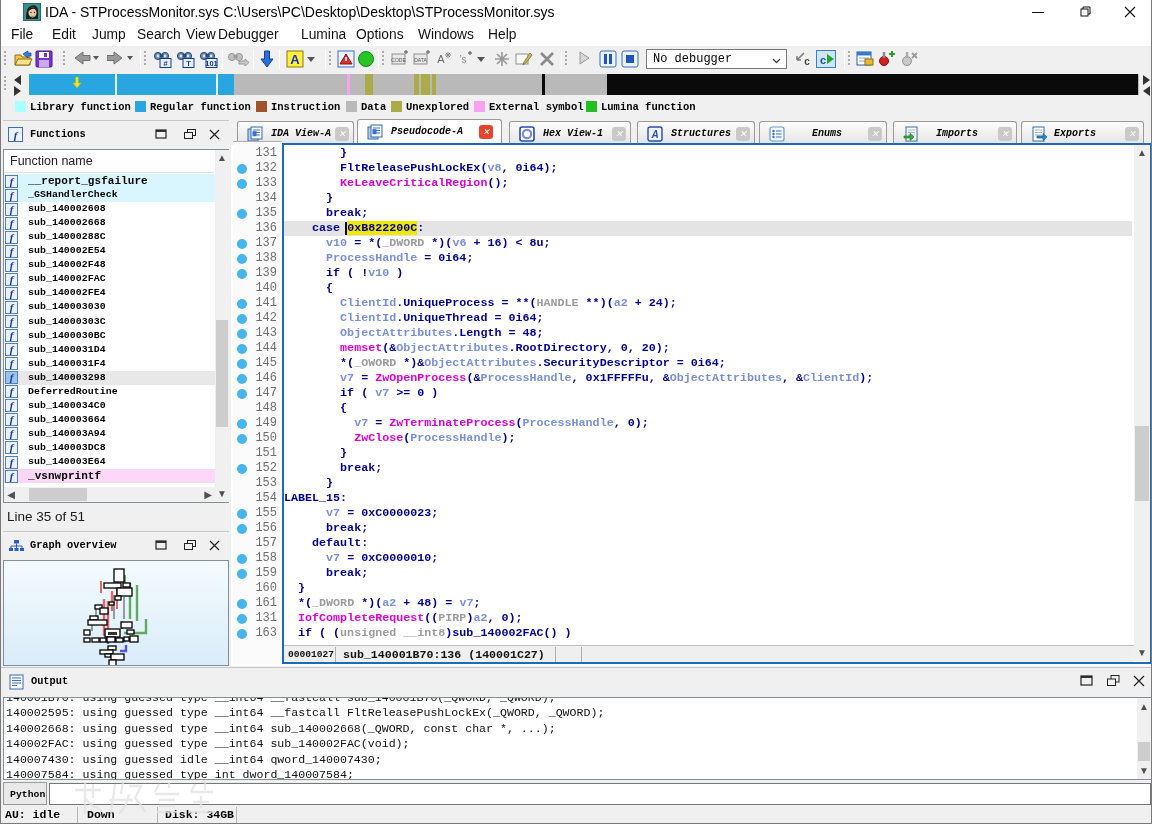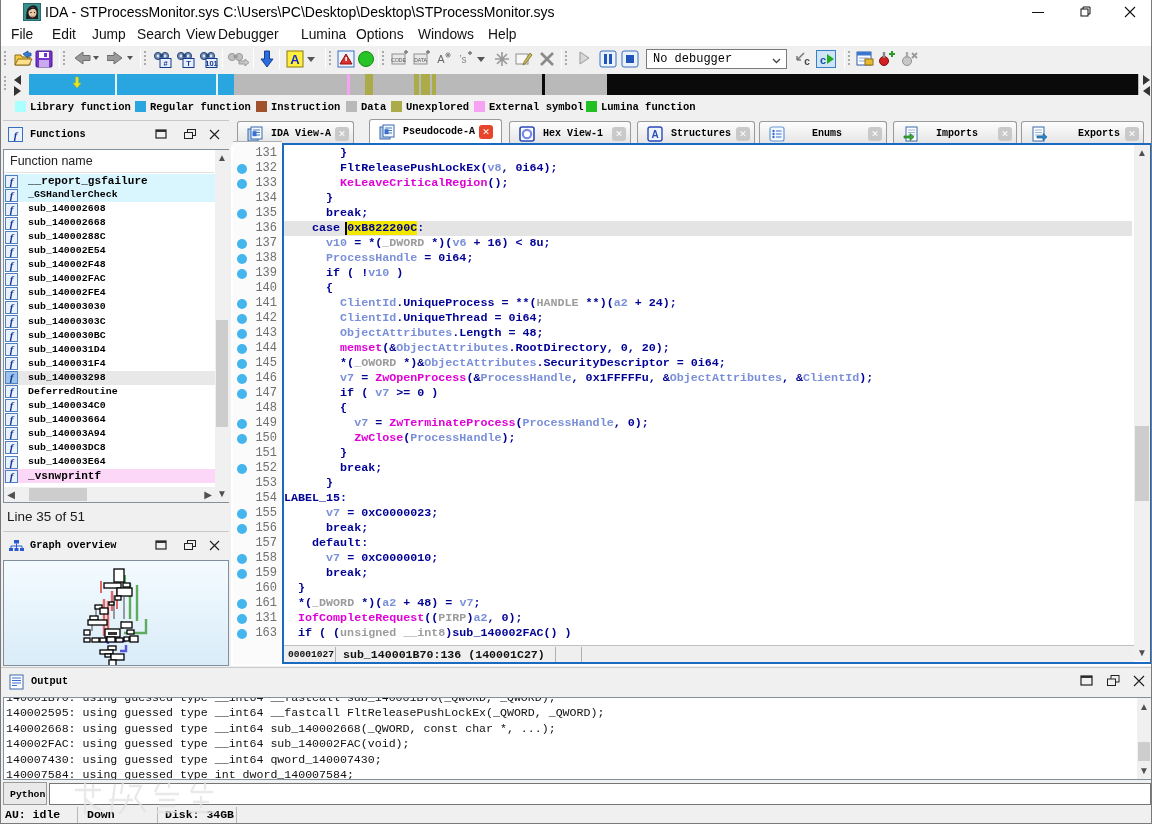--- a/index.html
+++ b/index.html
@@ -44,21 +44,21 @@
 .frow { position:absolute; left:1px; width:211px; height:14px; }
 .ficon { position:absolute; left:1px; top:0.5px; width:13px; height:13px; border:1px solid #5080c0;
   font-family:"Liberation Serif",serif; font-style:italic; font-weight:bold; font-size:11px; color:#1a3a9a;
   text-align:center; line-height:11px; }
 .fname { position:absolute; left:24px; top:1px; font-family:"Liberation Mono",monospace; font-size:9.9px; font-weight:bold; color:#000; white-space:pre; letter-spacing:0.05px; }
 
 .sb { position:absolute; background:#f0f0f0; }
 .sbthumb { position:absolute; background:#cdcdcd; }
 .sbarr { position:absolute; color:#505050; font-size:10px; line-height:10px; text-align:center; }
 
-#codepane { position:absolute; left:230px; top:118px; width:922px; height:548px; background:#fff; }
+#codepane { position:absolute; left:230px; top:118px; width:922px; height:548px; background:#fff;font-style:italic; }
 #tabbar { position:absolute; left:0; top:0; width:922px; height:27px; background:#f0f0f0; }
 .tab { position:absolute; top:3px; height:24px; background:linear-gradient(#fdfdfd,#e3e3e3); border:1px solid #9a9a9a;
   border-bottom:none; border-radius:3px 3px 0 0; }
 .tab.act { background:#fff; top:1px; height:26px; z-index:2; }
 .tabico { position:absolute; left:9px; top:4px; }
 .tabtx { position:absolute; left:33px; top:6px; font-family:"Liberation Mono",monospace; font-size:10px; font-weight:bold; color:#000; white-space:nowrap; }
 .tclose { position:absolute; right:4px; top:5px; width:14px; height:14px; border-radius:3px; color:#fff;
   font-size:9px; text-align:center; line-height:14px; }
 #gutter { position:absolute; left:2px; top:23px; width:49px; height:523px; background:#fbfbfb; border-top:1px solid #b0b0b0; }
 #codearea { position:absolute; left:53px; top:27px; width:850px; height:499px; background:#fff; }
@@ -510,21 +510,21 @@
       <div class="tab" style="left:6px;width:117px">
         <span class="tabico"><svg width="17" height="16" viewBox="0 0 17 16">
             <rect x="1" y="3" width="10" height="12" fill="#b8d0ea" stroke="#3a6aaa"></rect>
             <rect x="4" y="1" width="11" height="12" fill="#f4f8ff" stroke="#3a6aaa"></rect>
             <path d="M6 4 L13 4 M6 6.5 L13 6.5 M6 9 L13 9" stroke="#4a7ab8" stroke-width="1.2"></path>
             <rect x="5.5" y="5.2" width="4" height="5" fill="#3a6ed0"></rect>
           </svg></span>
         <span class="tabtx" style="">IDA View-A</span>
         <span class="tclose" style="background:#c9c9c9">✕</span>
       </div>
-      <div class="tab act" style="left:138px;width:133px">
+      <div class="tab act" style="left:126px;width:145px">
         <span class="tabico"><svg width="17" height="16" viewBox="0 0 17 16">
             <rect x="1" y="3" width="10" height="12" fill="#b8d0ea" stroke="#3a6aaa"></rect>
             <rect x="4" y="1" width="11" height="12" fill="#f4f8ff" stroke="#3a6aaa"></rect>
             <path d="M6 4 L13 4 M6 6.5 L13 6.5 M6 9 L13 9" stroke="#4a7ab8" stroke-width="1.2"></path>
             <rect x="5.5" y="5.2" width="4" height="5" fill="#3a6ed0"></rect>
           </svg></span>
         <span class="tabtx" style="">Pseudocode-A</span>
         <span class="tclose" style="right:8px;background:#e8442a">✕</span>
       </div>
       <div class="tab" style="left:278px;width:122px">
@@ -562,21 +562,21 @@
           </svg></span>
         <span class="tabtx" style="left:42px">Imports</span>
         <span class="tclose" style="background:#c9c9c9">✕</span>
       </div>
       <div class="tab" style="left:790px;width:123px">
         <span class="tabico"><svg width="16" height="16" viewBox="0 0 16 16">
             <rect x="2" y="1" width="11" height="14" fill="#fff" stroke="#3a6aaa"></rect>
             <path d="M4 4 L11 4 M4 6.5 L11 6.5 M4 9 L11 9" stroke="#9ab8d8"></path>
             <path d="M6 13 L12 13 L12 10.5 L16 14 L12 17.5 L12 15 L6 15 Z" fill="#2a8ad0" stroke="#1a5a90" stroke-width="0.7" transform="translate(0,-3)"></path>
           </svg></span>
-        <span class="tabtx" style="left:56px">Exports</span>
+        <span class="tabtx" style="left:32px">Exports</span>
         <span class="tclose" style="background:#c9c9c9">✕</span>
       </div>
     </div>
   <div id="gutter"></div>
   <div id="codearea"></div>
 </div>
 <div class="ln" style="top:146px">131</div>
 <div class="cl" style="top:146px"><span style="color:#000096">        }</span></div>
 <div class="dot" style="top:164px"></div>
 <div class="ln" style="top:161px">132</div>
@@ -698,21 +698,21 @@
   <span style="position:absolute;left:1132px;top:7px"><svg width="12" height="12">
         <path d="M1 1 L11 11 M11 1 L1 11" stroke="#222" stroke-width="1.2"></path>
       </svg></span>
 </div>
 <div id="outpanel">
   <div id="outbody">
       <div class="oline" style="top:-8.5px">140001B70: using guessed type __int64 __fastcall sub_140001B70(_QWORD, _QWORD);</div>
 <div class="oline" style="top:7.1px">140002595: using guessed type __int64 __fastcall FltReleasePushLockEx(_QWORD, _QWORD);</div>
 <div class="oline" style="top:22.6px">140002668: using guessed type __int64 sub_140002668(_QWORD, const char *, ...);</div>
 <div class="oline" style="top:38.2px">140002FAC: using guessed type __int64 sub_140002FAC(void);</div>
-<div class="oline" style="top:53.7px">140007430: using guessed type __int64 qword_140007430;</div>
+<div class="oline" style="top:53.7px">140007430: using guessed idle __int64 qword_140007430;</div>
 <div class="oline" style="top:69.2px">140007584: using guessed type int dword_140007584;</div>
     </div>
   <div class="sb" style="left:1136px;top:31px;width:14px;height:81px">
     <div class="sbarr" style="left:0;top:4px;width:14px">▲</div>
     <div class="sbthumb" style="left:1px;top:44px;width:12px;height:19px"></div>
     <div class="sbarr" style="left:0;bottom:3px;width:14px">▼</div>
   </div>
 </div>
 <div id="pybtn">Python</div>
 <div id="pyinput"></div>

